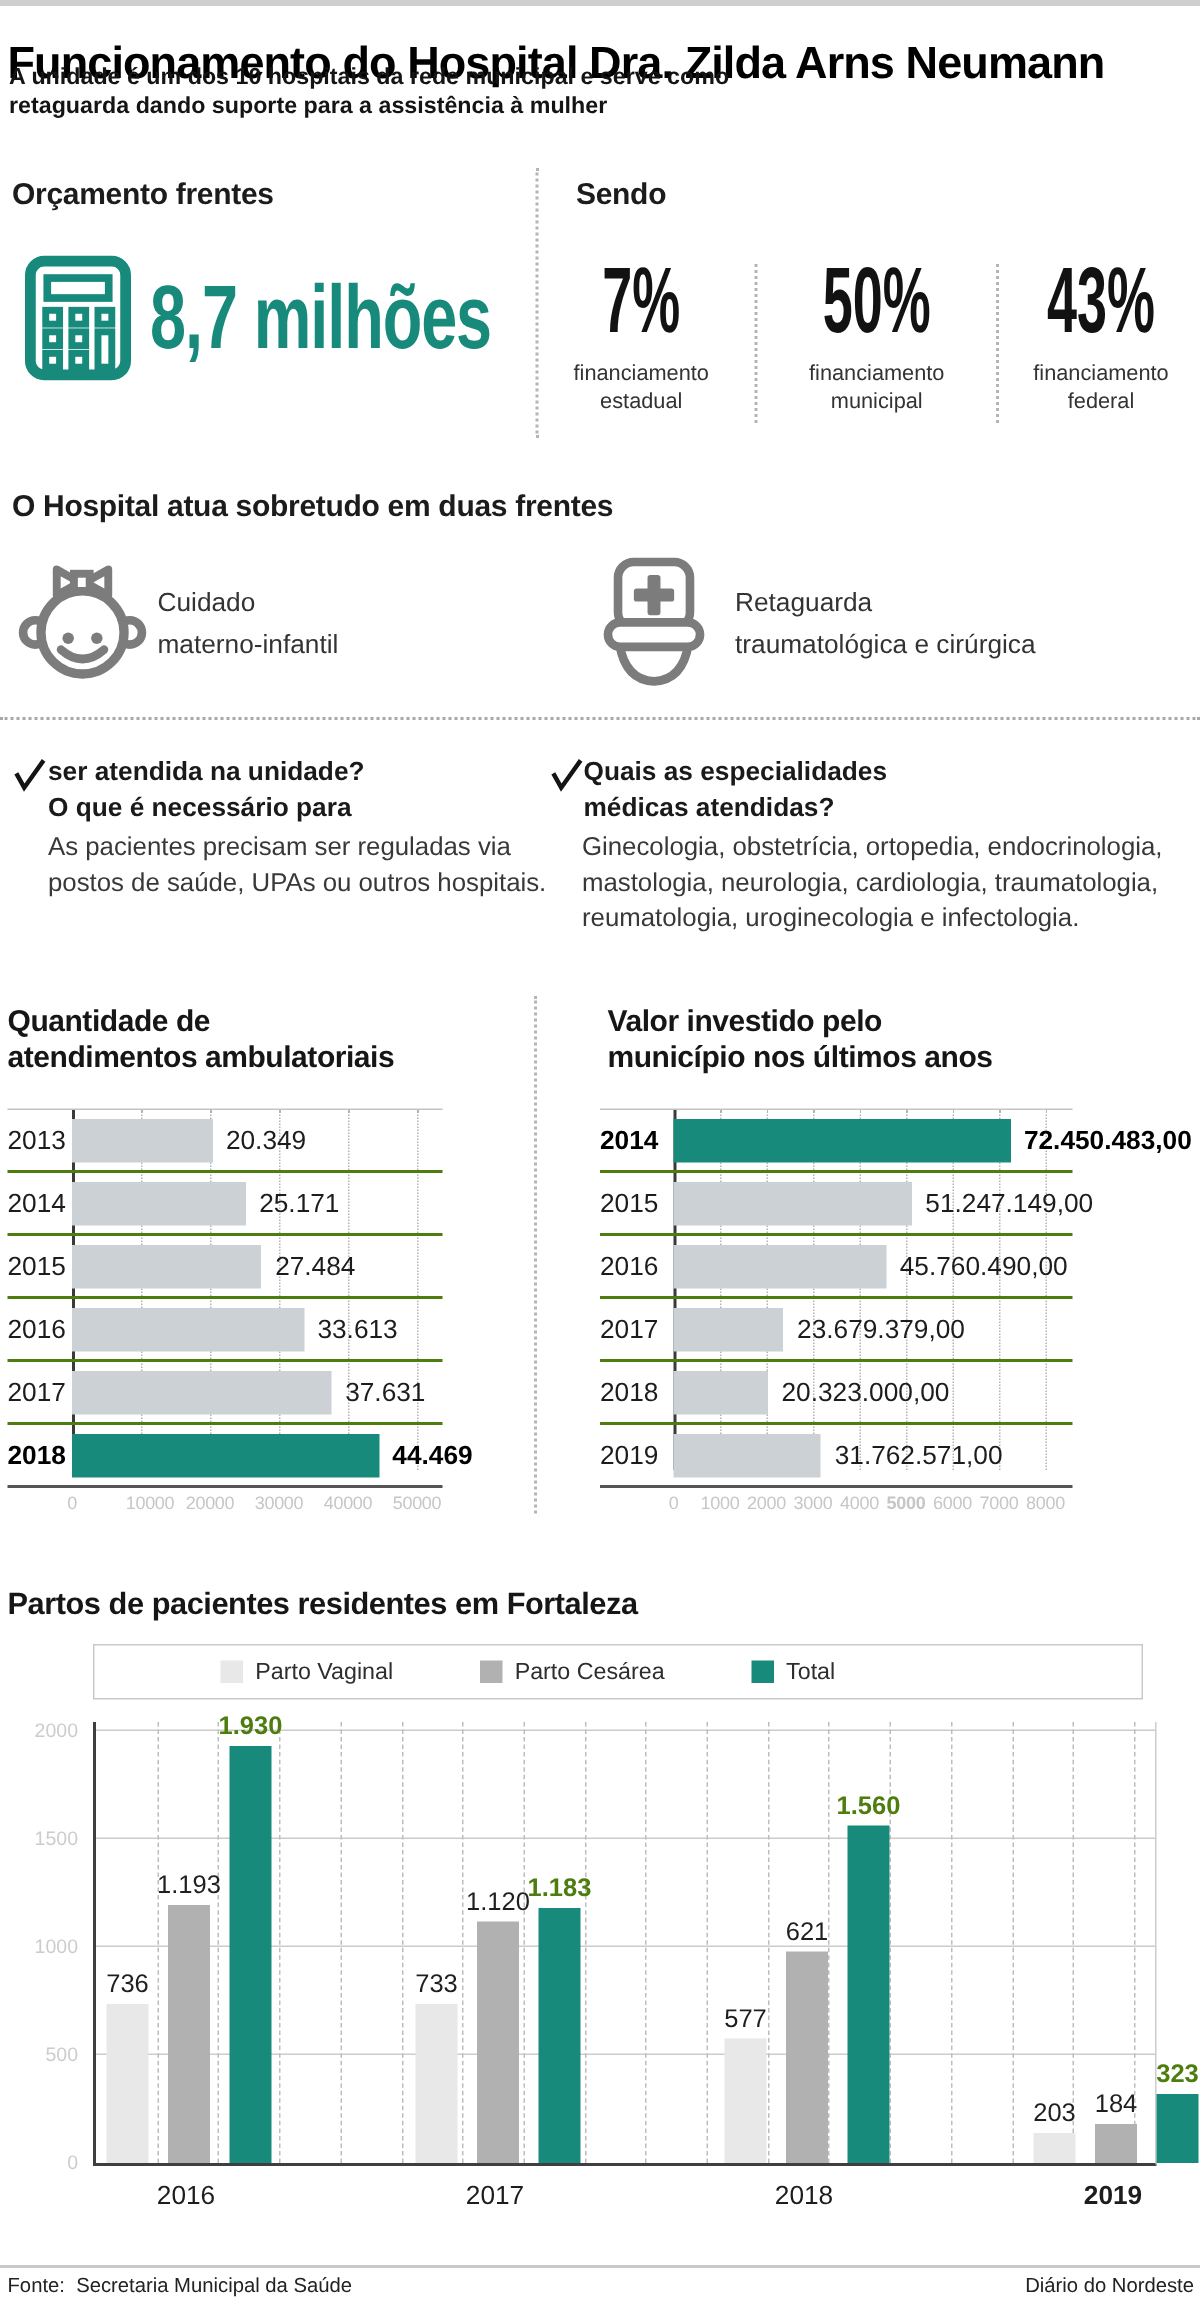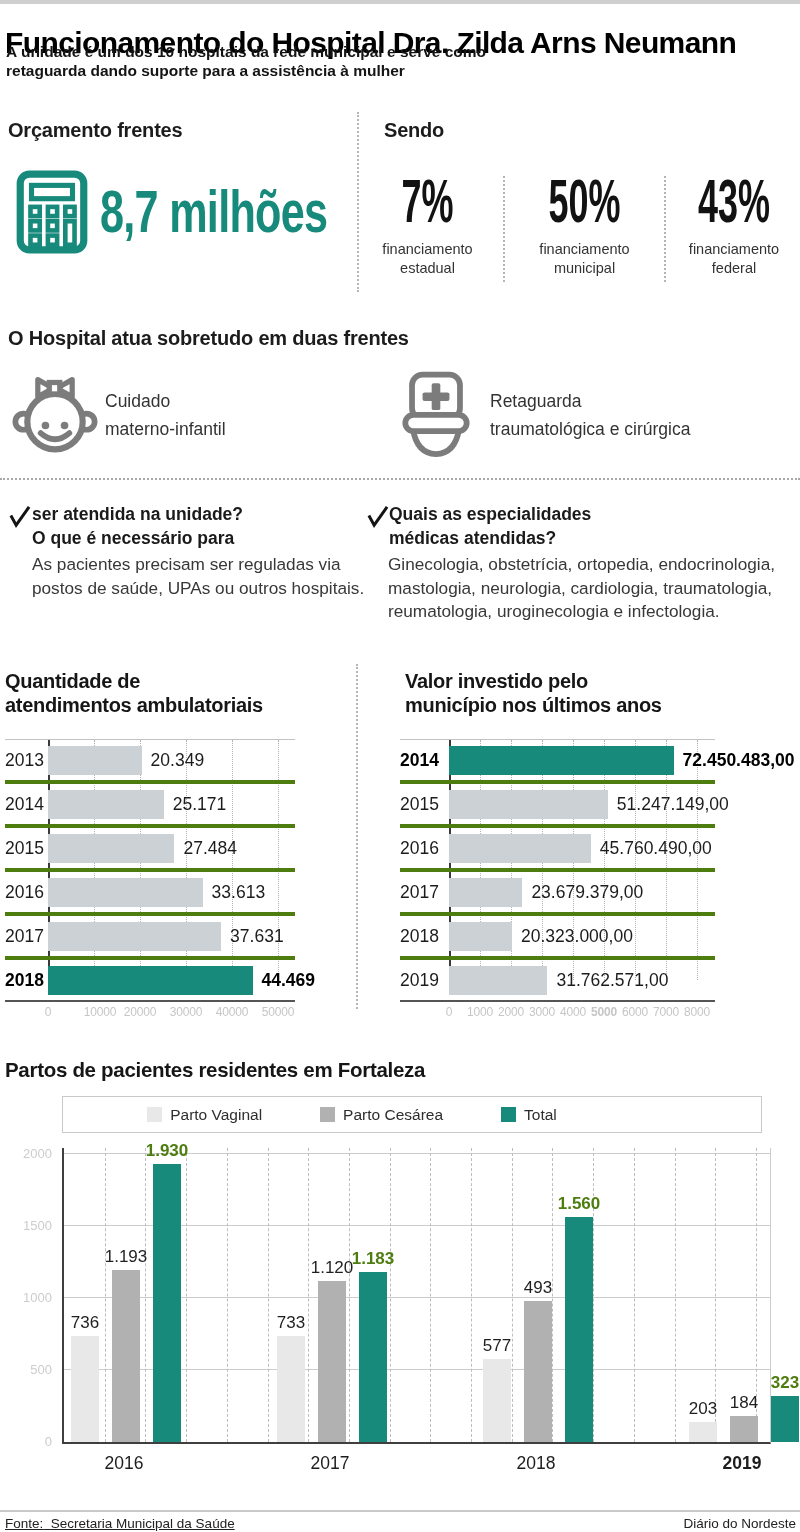--- a/index.html
+++ b/index.html
@@ -28,21 +28,21 @@
   .faq-a{position:absolute;font-size:17.2px;line-height:1.37;color:#383838;}
 
   .chart-title{position:absolute;font-size:20px;font-weight:700;line-height:1.2;letter-spacing:-0.3px;color:#161616;}
 
   
   .hchart{position:absolute;}
   .hc-rows{position:relative;border-top:1px solid #c3c3c3;border-bottom:2px solid #555;z-index:1;}
   .hc-grid{position:absolute;top:1px;z-index:0;}
   .hc-grid .axisline{position:absolute;left:0;top:0;width:2px;background:#3a3a3a;}
   .hc-grid .vgrid{position:absolute;top:0;border-left:1px dotted #b3b3b3;width:0;}
-  .hc-row{display:flex;align-items:center;height:40px;border-bottom:4px solid #4d7c0f;position:relative;z-index:1;}
+  .hc-row{display:flex;align-items:center;height:40px;border-bottom:2px solid #4d7c0f;position:relative;z-index:1;}
   .hc-row:last-child{border-bottom:none;}
   .hc-year{flex-shrink:0;font-size:17.5px;color:#1c1c1c;}
   .hc-bar{flex-shrink:0;height:29px;background:#ccd1d6;}
   .hc-val{flex-shrink:0;margin-left:9px;font-size:17.5px;color:#1c1c1c;white-space:nowrap;}
   .hc-row.hl .hc-bar{background:#178a7b;}
   .hc-row.hl .hc-year,.hc-row.hl .hc-val{font-weight:700;color:#000;}
   .hc-axis{position:relative;height:18px;}
   .hc-axis .tick{position:absolute;top:3px;transform:translateX(-50%);font-size:12px;letter-spacing:-0.2px;color:#c6c6c6;white-space:nowrap;}
 
   
@@ -369,21 +369,21 @@
           <span class="vc-val hl">1.183</span>
           <div class="vc-bar" style="height: 170.352px; background: rgb(23, 138, 123);"></div>
         </div>
       </div>
       <div class="vc-group" style="left: 419px;">
         <div class="vc-col">
           <span class="vc-val">577</span>
           <div class="vc-bar" style="height: 83.088px; background: rgb(232, 232, 232);"></div>
         </div>
         <div class="vc-col">
-          <span class="vc-val">493</span>
+          <span class="vc-val">621</span>
           <div class="vc-bar" style="height: 141.408px; background: rgb(177, 177, 177);"></div>
         </div>
         <div class="vc-col">
           <span class="vc-val hl">1.560</span>
           <div class="vc-bar" style="height: 224.64px; background: rgb(23, 138, 123);"></div>
         </div>
       </div>
       <div class="vc-group" style="left: 625px;">
         <div class="vc-col">
           <span class="vc-val">203</span>
@@ -400,17 +400,17 @@
       </div>
     </div>
   <div class="vc-xaxis" id="vxaxis">
       <span class="vc-year" style="left: 62px;">2016</span>
       <span class="vc-year" style="left: 268px;">2017</span>
       <span class="vc-year" style="left: 474px;">2018</span>
       <span class="vc-year hl" style="left: 680px;">2019</span>
     </div>
 
   <div class="footer-line"></div>
-  <div class="footer-text" style="left:5px;text-decoration:underline;">
+  <div class="footer-text" style="left:5px;">
     <span>Fonte:</span>&nbsp;&nbsp;<span>Secretaria Municipal da Saúde</span>
   </div>
   <div class="footer-text" style="right:4px;">Diário do Nordeste</div>
 </div>
 
 </body></html>

